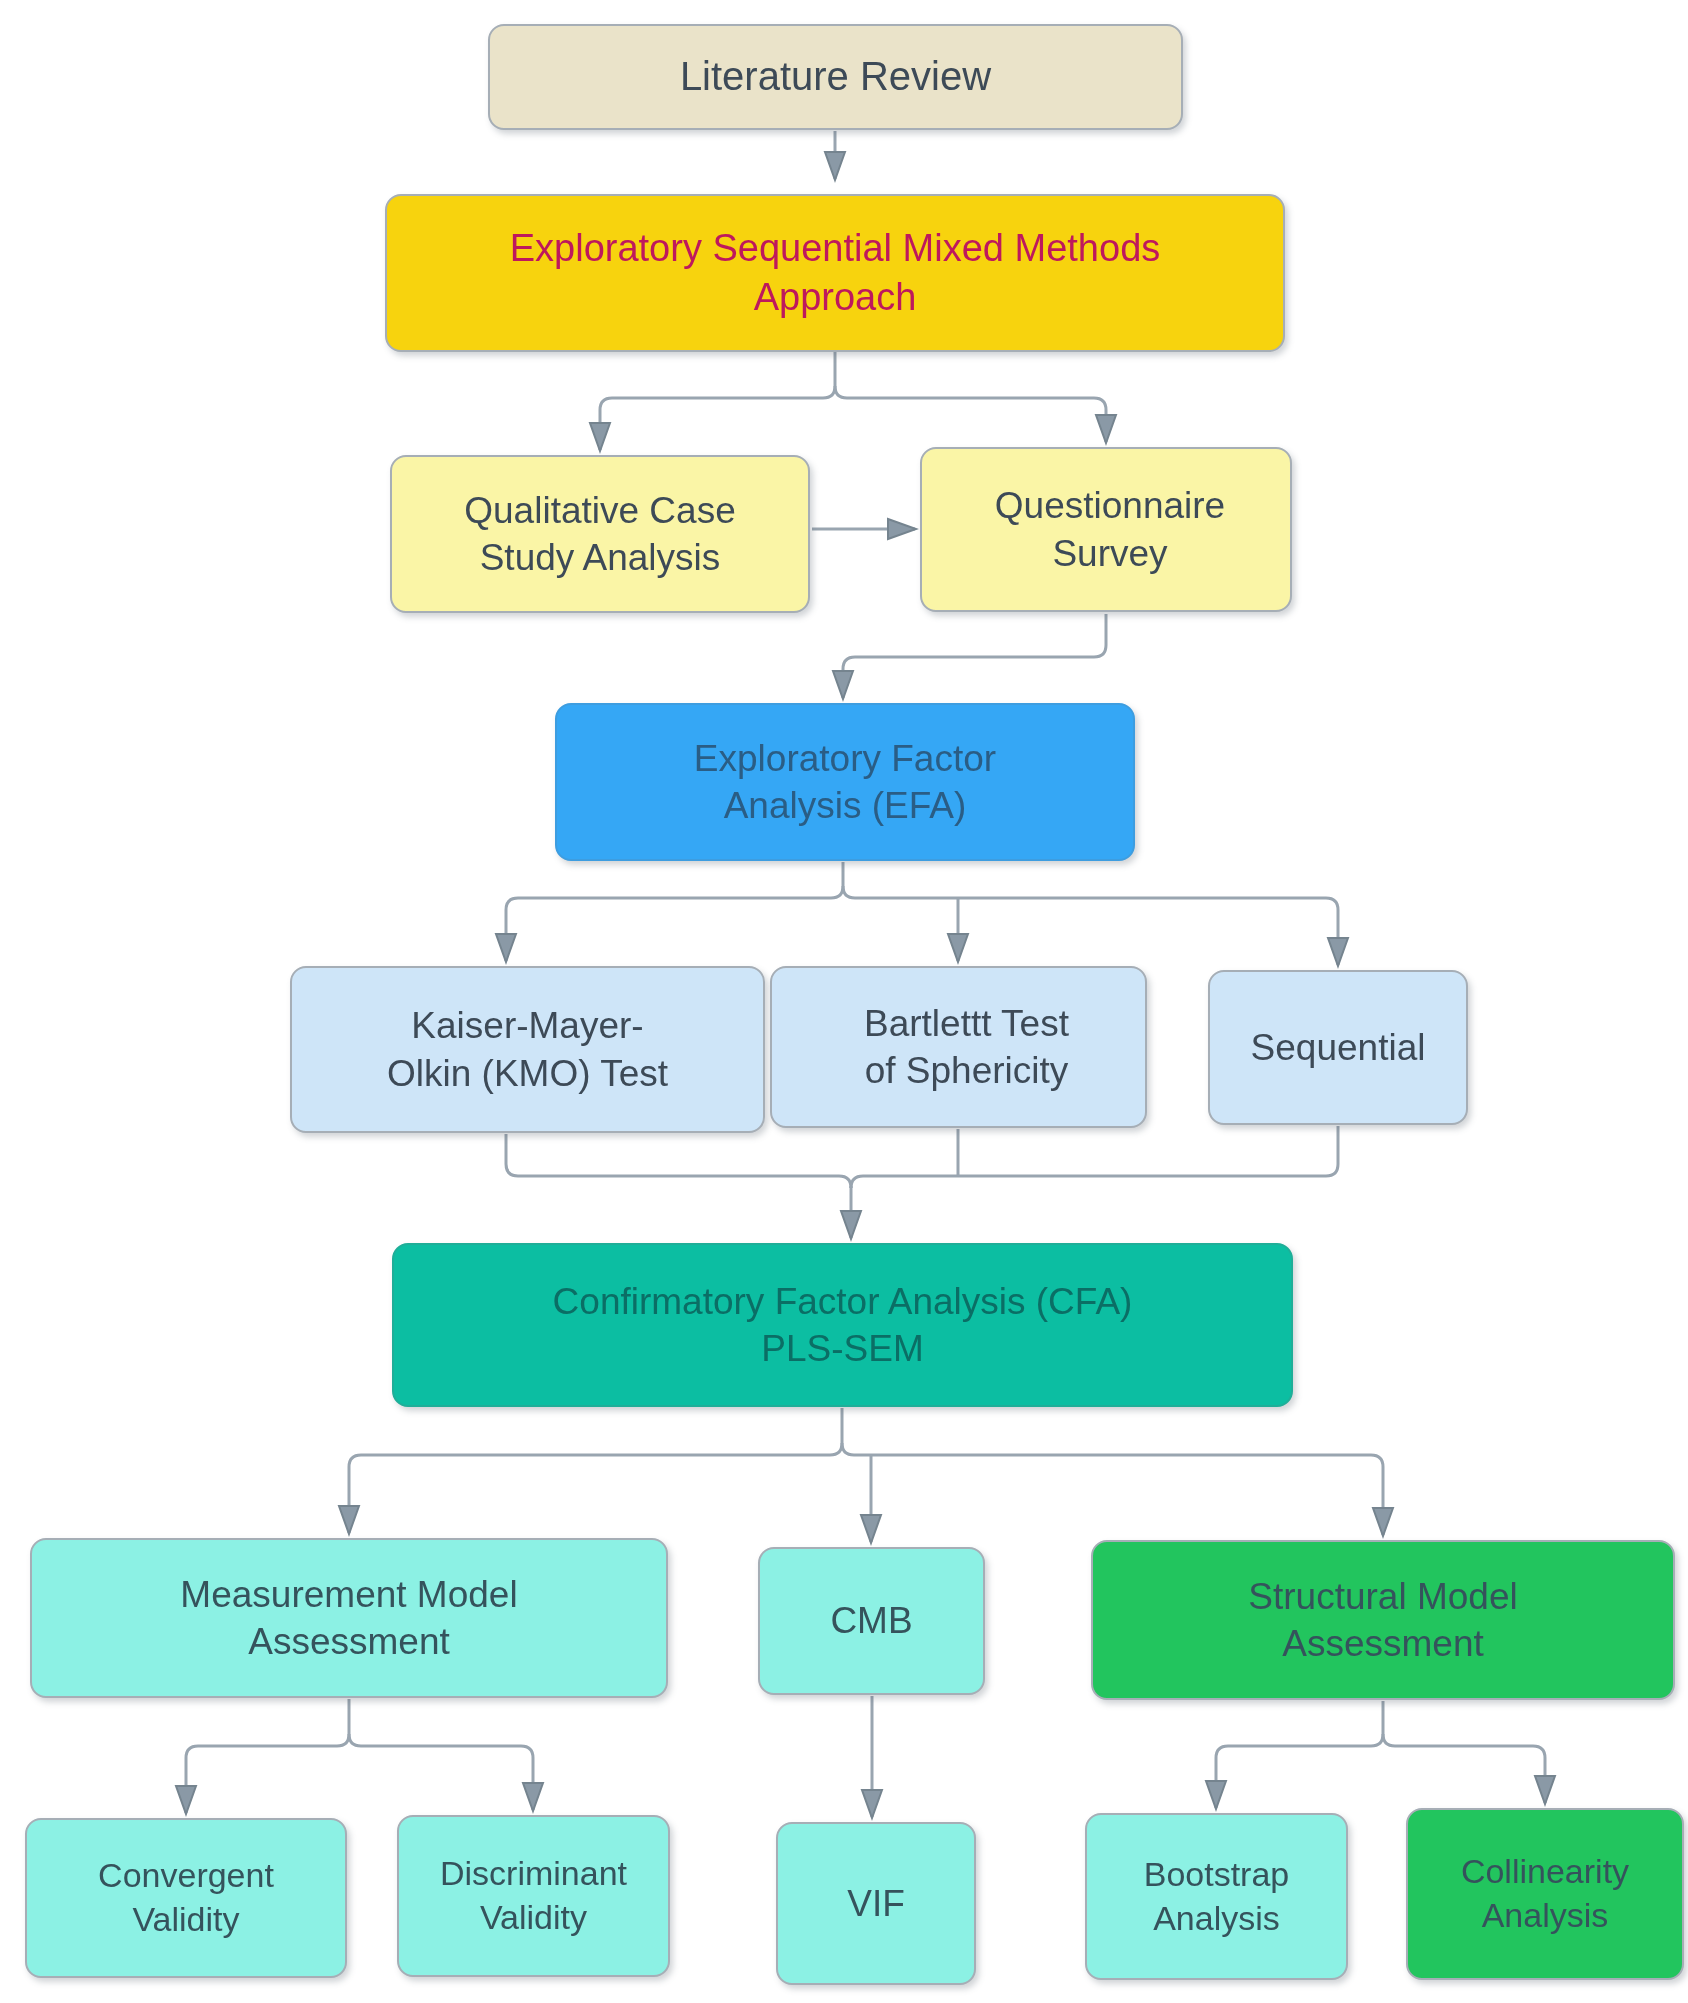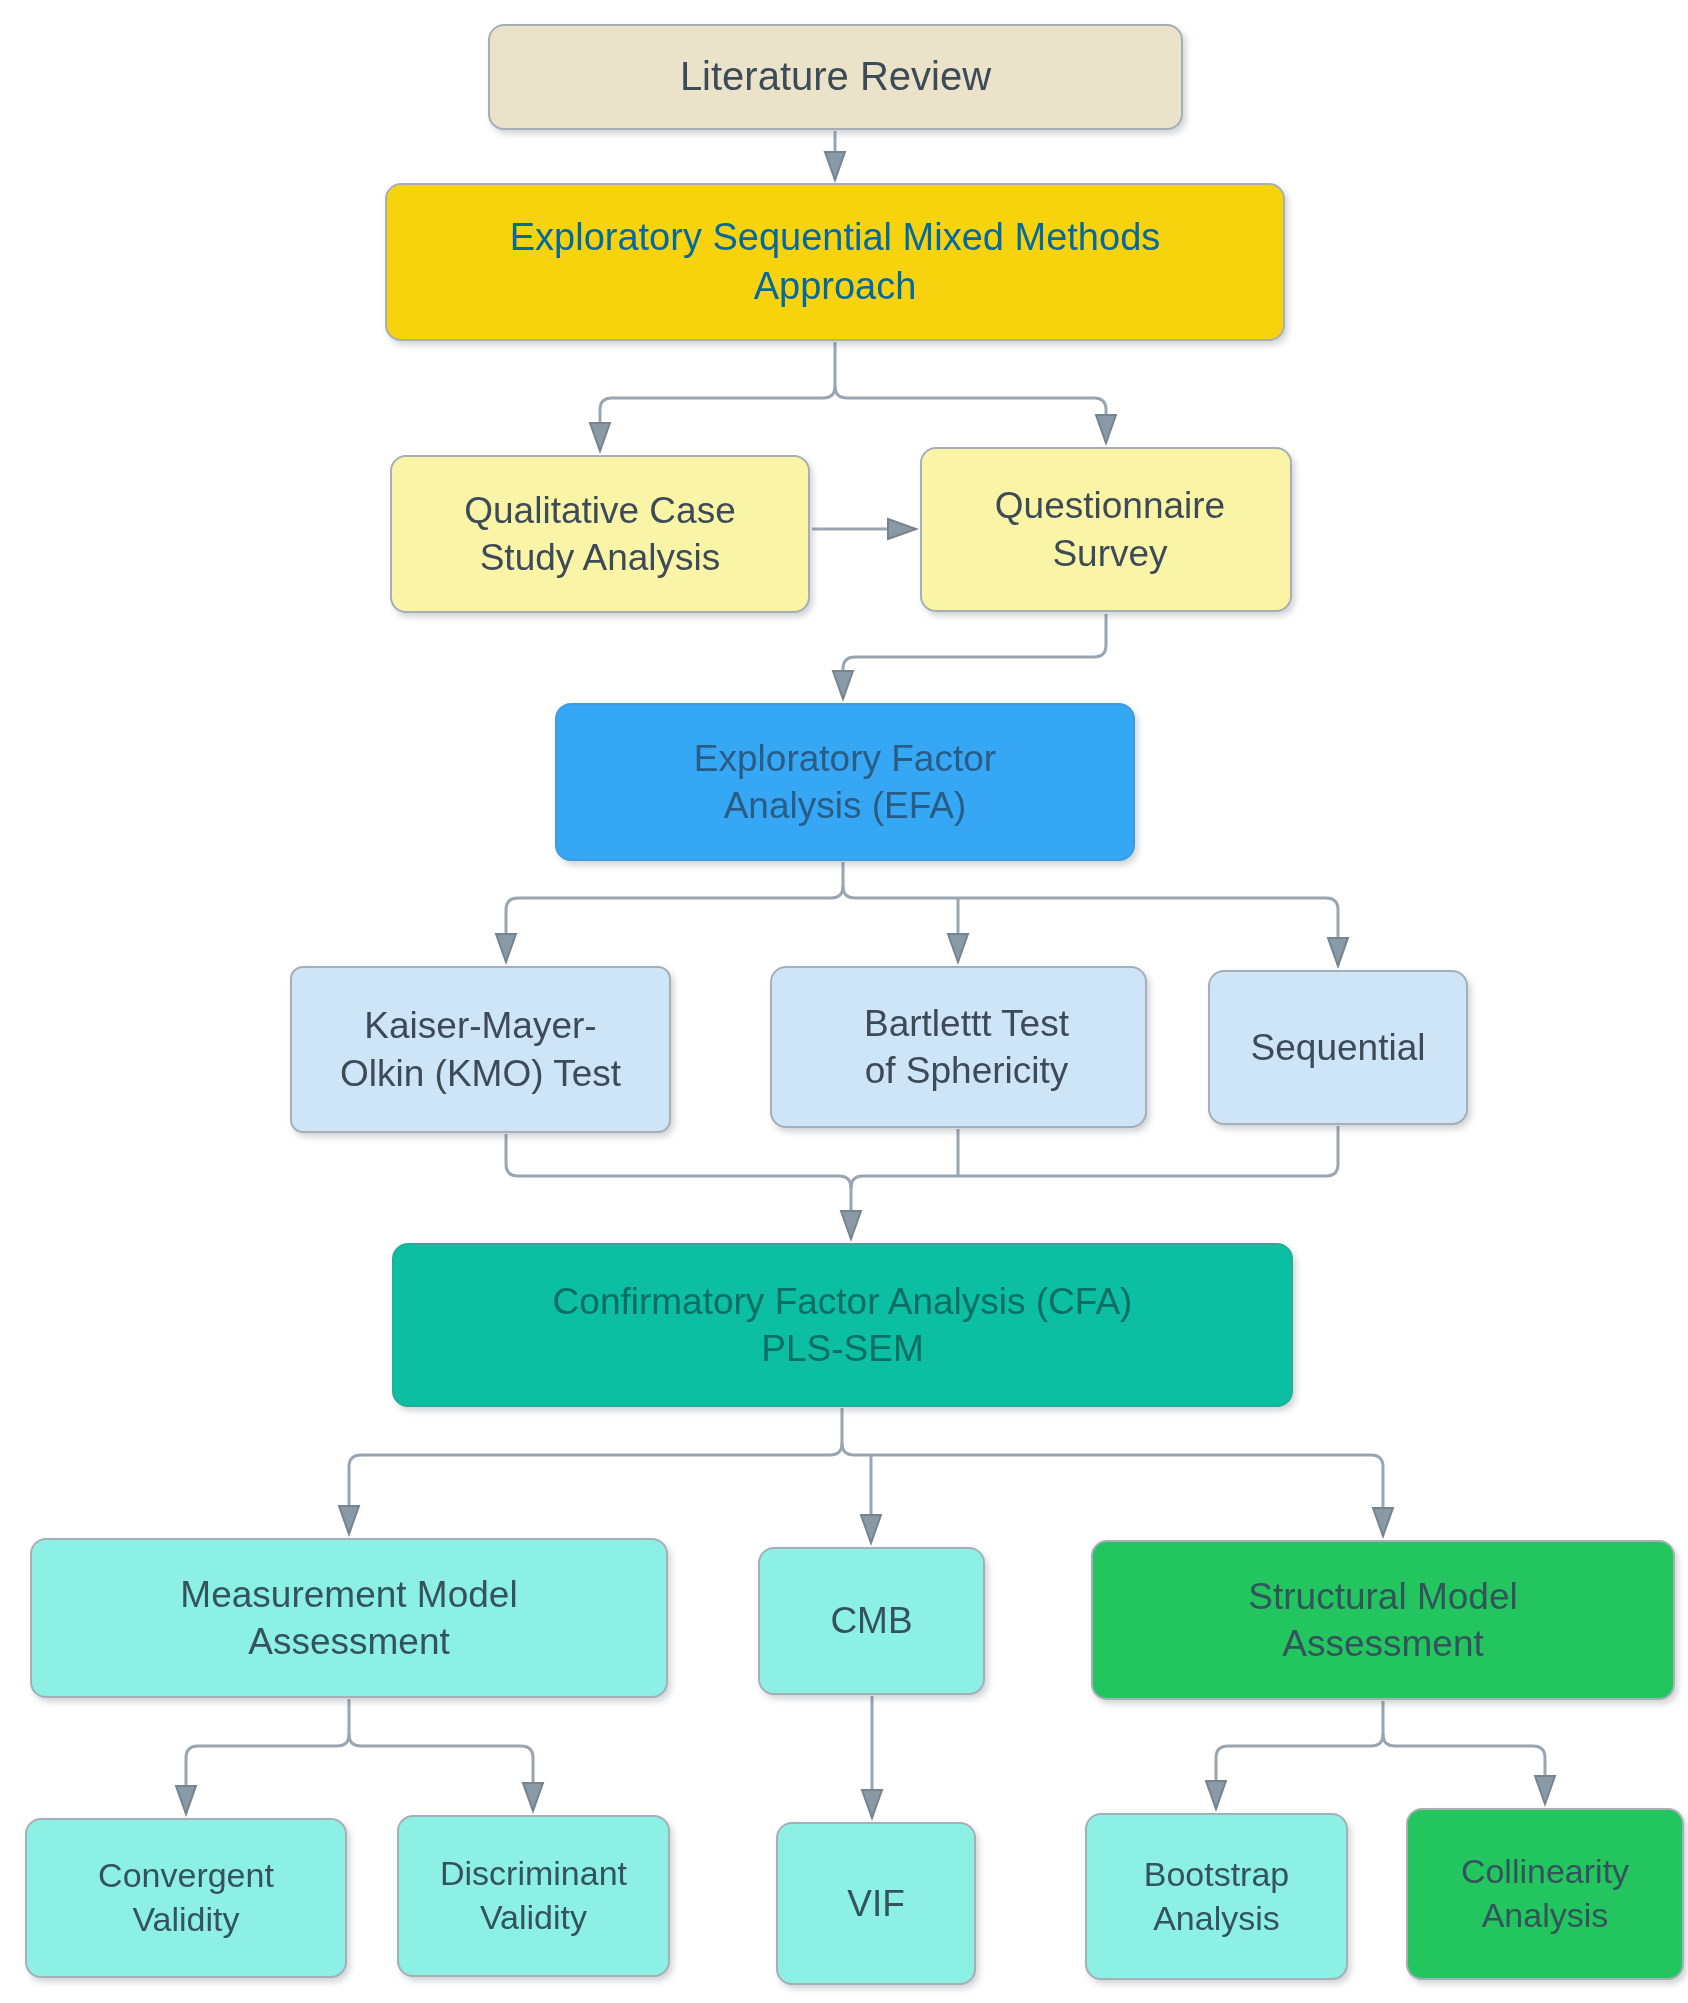--- a/index.html
+++ b/index.html
@@ -24,21 +24,21 @@
     white-space:pre-line;
     line-height:1.28;
     box-shadow:3px 4px 6px rgba(90,100,110,0.28);
     font-weight:400;
   }
   .n-literature  {left:488px; top:24px;   width:695px; height:106px; font-size:40px;}
   .n-approach    {left:385px; top:183px;  width:900px; height:158px; font-size:38px;}
   .n-qualitative {left:390px; top:455px;  width:420px; height:158px; font-size:37px;}
   .n-questionnaire{left:920px;top:447px;  width:372px; height:165px; font-size:37px;}
   .n-efa         {left:555px; top:703px;  width:580px; height:158px; font-size:37px; border-color:#3d9de0;}
-  .n-kmo         {left:290px; top:966px;  width:381px; height:167px; font-size:37px;border-radius:13px;}
+  .n-kmo         {left:290px; top:966px;  width:475px; height:167px; font-size:37px;}
   .n-bartlett    {left:770px; top:966px;  width:377px; height:162px; font-size:37px;}
   .n-reliability {left:1208px;top:970px;  width:260px; height:155px; font-size:37px;}
   .n-cfa         {left:392px; top:1243px; width:901px; height:164px; font-size:37px; border-color:#1fae98;}
   .n-measurement {left:30px;  top:1538px; width:638px; height:160px; font-size:37px;}
   .n-cmb         {left:758px; top:1547px; width:227px; height:148px; font-size:37px;}
   .n-structural  {left:1091px;top:1540px; width:584px; height:160px; font-size:37px;}
   .n-convergent  {left:25px;  top:1818px; width:322px; height:160px; font-size:34px;}
   .n-discriminant{left:397px; top:1815px; width:273px; height:162px; font-size:34px;}
   .n-vif         {left:776px; top:1822px; width:200px; height:163px; font-size:37px;}
   .n-bootstrap   {left:1085px;top:1813px; width:263px; height:167px; font-size:34px;}
@@ -83,21 +83,21 @@
     <path class="edge" d="M349 1734 Q349 1746 361 1746 L521 1746 Q533 1746 533 1758 L533 1810" marker-end="url(#ah)"></path>
 
     <path class="edge" d="M872 1696 L872 1817" marker-end="url(#ah)"></path>
 
     <path class="edge" d="M1383 1701 L1383 1734 Q1383 1746 1371 1746 L1228 1746 Q1216 1746 1216 1758 L1216 1808" marker-end="url(#ah)"></path>
     <path class="edge" d="M1383 1734 Q1383 1746 1395 1746 L1533 1746 Q1545 1746 1545 1758 L1545 1803" marker-end="url(#ah)"></path>
   </svg>
 
   <div class="node n-literature" style="background-color: rgb(234, 227, 201); color: rgb(61, 74, 87);">Literature Review</div>
 
-  <div class="node n-approach" style="background-color: rgb(247, 211, 14); color: #0369a1;">Exploratory Sequential Mixed Methods
+  <div class="node n-approach" style="background-color: rgb(247, 211, 14); color: #be185d; margin-top: 11px;">Exploratory Sequential Mixed Methods
 Approach</div>
 
   <div class="node n-qualitative" style="background-color: rgb(250, 245, 166); color: rgb(61, 74, 87);">Qualitative Case
 Study Analysis</div>
 
   <div class="node n-questionnaire" style="background-color: rgb(250, 245, 166); color: rgb(61, 74, 87); padding-left: 8px;">Questionnaire
 Survey</div>
 
   <div class="node n-efa" style="background-color: rgb(53, 167, 245); color: rgb(42, 93, 133);">Exploratory Factor
 Analysis (EFA)</div>

